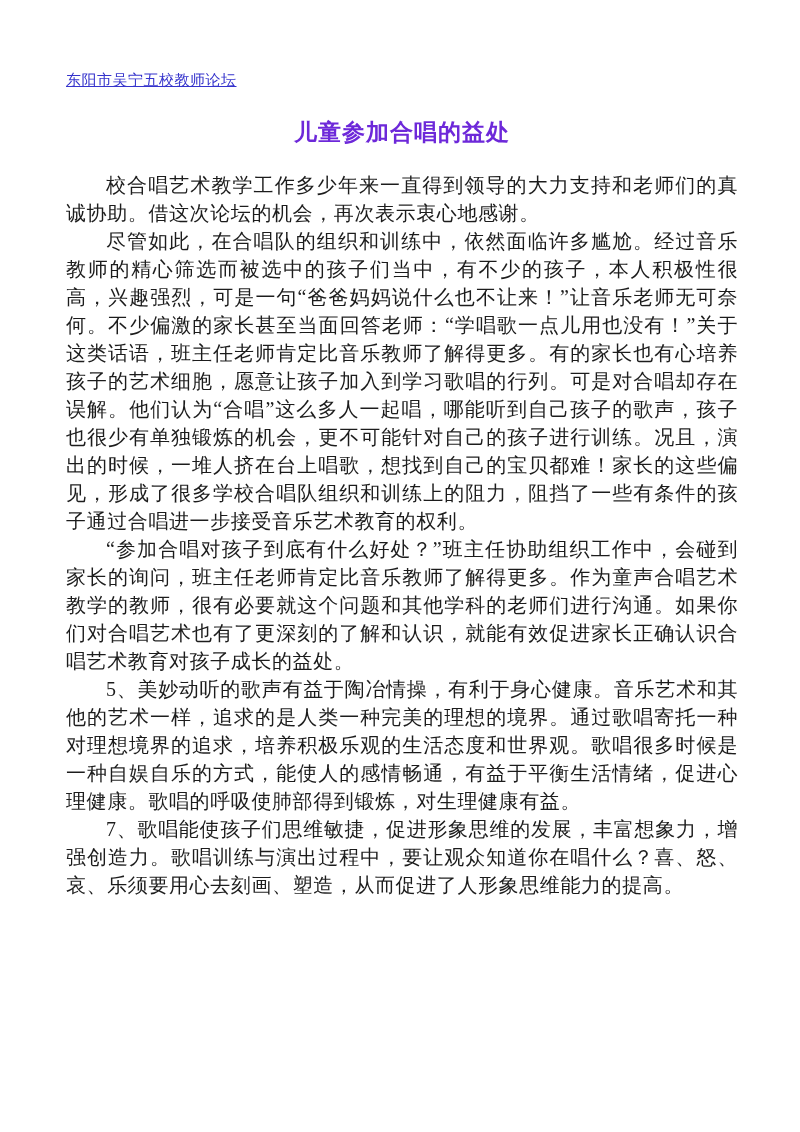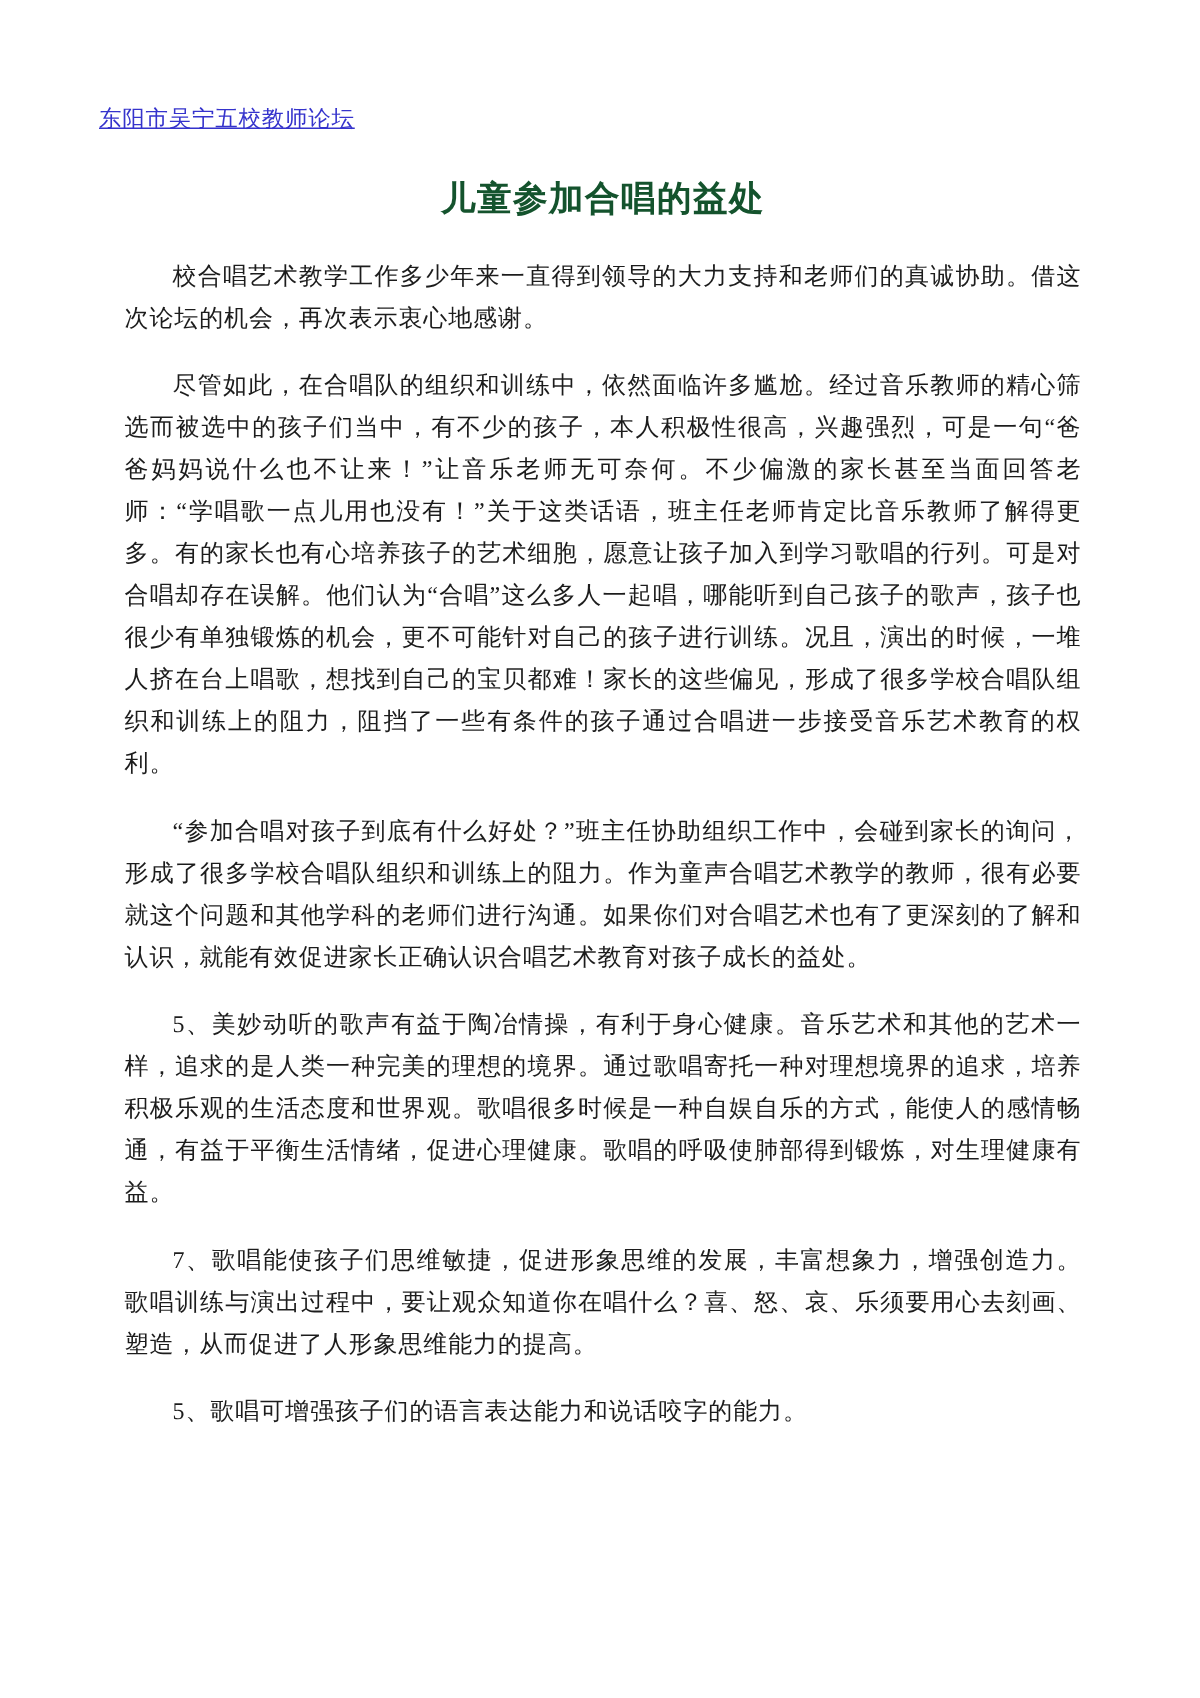--- a/index.html
+++ b/index.html
@@ -29,29 +29,29 @@
     text-decoration: underline;
     cursor: pointer;
     letter-spacing: 0.5px;
   }
   .doc-title {
     font-size: 23px;
     font-weight: bold;
     text-align: center;
     margin: 27px 0 0 0;
     letter-spacing: 1px;
-    color: #14532d;
+    color: #6d28d9;
   }
   .body-text {
     margin-top: 23px;
   }
   p.para {
-    font-size: 16px;
+    font-size: 20px;
     line-height: 28px;
-    margin: 17px;
+    margin: 0;
     text-align: justify;
     text-indent: 2em;
     letter-spacing: 0.6px;
     word-break: break-all;
   }
   p.para.spaced {
     margin-top: 20px;
   }
 </style>
 </head>
@@ -59,19 +59,18 @@
 
 <div class="page">
 
   <a class="forum-link" href="#">东阳市吴宁五校教师论坛</a>
 
   <h1 class="doc-title">儿童参加合唱的益处</h1>
 
   <div class="body-text">
     <p class="para">校合唱艺术教学工作多少年来一直得到领导的大力支持和老师们的真诚协助。借这次论坛的机会，再次表示衷心地感谢。</p>
     <p class="para">尽管如此，在合唱队的组织和训练中，依然面临许多尴尬。经过音乐教师的精心筛选而被选中的孩子们当中，有不少的孩子，本人积极性很高，兴趣强烈，可是一句“爸爸妈妈说什么也不让来！”让音乐老师无可奈何。不少偏激的家长甚至当面回答老师：“学唱歌一点儿用也没有！”关于这类话语，班主任老师肯定比音乐教师了解得更多。有的家长也有心培养孩子的艺术细胞，愿意让孩子加入到学习歌唱的行列。可是对合唱却存在误解。他们认为“合唱”这么多人一起唱，哪能听到自己孩子的歌声，孩子也很少有单独锻炼的机会，更不可能针对自己的孩子进行训练。况且，演出的时候，一堆人挤在台上唱歌，想找到自己的宝贝都难！家长的这些偏见，形成了很多学校合唱队组织和训练上的阻力，阻挡了一些有条件的孩子通过合唱进一步接受音乐艺术教育的权利。</p>
-    <p class="para">“参加合唱对孩子到底有什么好处？”班主任协助组织工作中，会碰到家长的询问，形成了很多学校合唱队组织和训练上的阻力。作为童声合唱艺术教学的教师，很有必要就这个问题和其他学科的老师们进行沟通。如果你们对合唱艺术也有了更深刻的了解和认识，就能有效促进家长正确认识合唱艺术教育对孩子成长的益处。</p>
+    <p class="para">“参加合唱对孩子到底有什么好处？”班主任协助组织工作中，会碰到家长的询问，班主任老师肯定比音乐教师了解得更多。作为童声合唱艺术教学的教师，很有必要就这个问题和其他学科的老师们进行沟通。如果你们对合唱艺术也有了更深刻的了解和认识，就能有效促进家长正确认识合唱艺术教育对孩子成长的益处。</p>
     <p class="para">5、美妙动听的歌声有益于陶冶情操，有利于身心健康。音乐艺术和其他的艺术一样，追求的是人类一种完美的理想的境界。通过歌唱寄托一种对理想境界的追求，培养积极乐观的生活态度和世界观。歌唱很多时候是一种自娱自乐的方式，能使人的感情畅通，有益于平衡生活情绪，促进心理健康。歌唱的呼吸使肺部得到锻炼，对生理健康有益。</p>
     <p class="para">7、歌唱能使孩子们思维敏捷，促进形象思维的发展，丰富想象力，增强创造力。歌唱训练与演出过程中，要让观众知道你在唱什么？喜、怒、哀、乐须要用心去刻画、塑造，从而促进了人形象思维能力的提高。</p>
-    <p class="para">5、歌唱可增强孩子们的语言表达能力和说话咬字的能力。</p>
   </div>
 
 </div>
 
 </body></html>

